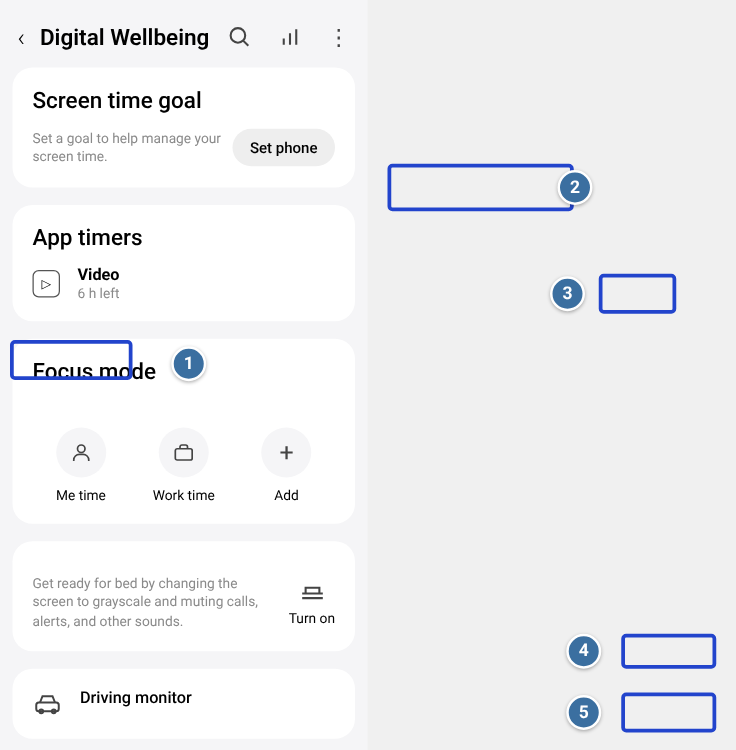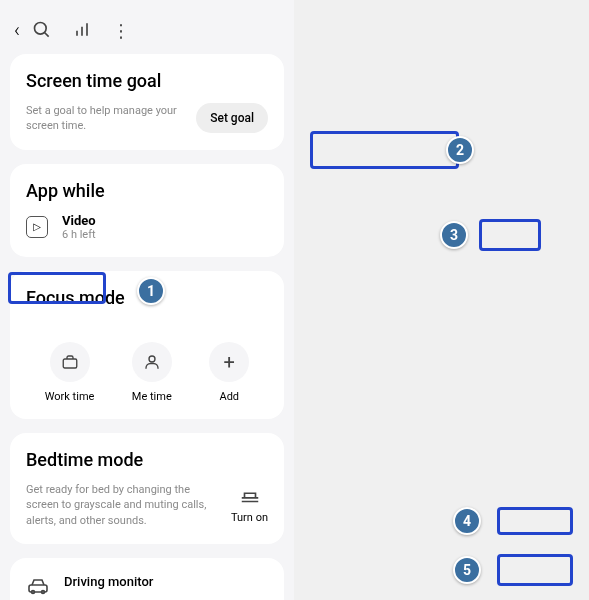--- a/index.html
+++ b/index.html
@@ -45,85 +45,85 @@
 .container { position: relative; width: 589px; height: 600px; }
 </style>
 </head>
 <body>
 
 <div class="container">
 
 <div class="phone-left">
   <div class="header">
     <span class="back-arrow">‹</span>
+    <span class="title">Digital Wellbeing</span>
     <div class="header-icons">
       <svg class="icon-svg" viewBox="0 0 24 24" fill="none" stroke="#444" stroke-width="2">
             <circle cx="10" cy="10" r="7"></circle>
             <line x1="20" y1="20" x2="15" y2="15"></line>
           </svg>
       <svg class="icon-svg" viewBox="0 0 24 24" fill="none" stroke="#444" stroke-width="2">
             <line x1="6" y1="19" x2="6" y2="13"></line>
             <line x1="12" y1="19" x2="12" y2="8"></line>
             <line x1="18" y1="19" x2="18" y2="4"></line>
           </svg>
       <span style="font-size:18px;color:#444">⋮</span>
     </div>
   </div>
 
   <div class="card">
     <div class="card-title">Screen time goal</div>
     <div class="goal-row">
       <div class="desc">Set a goal to help manage your screen time.</div>
-      <button class="set-goal-btn">Set goal</button>
+      <button class="set-goal-btn">Set phone</button>
     </div>
   </div>
 
   <div class="card">
-    <div class="card-title">App while</div>
+    <div class="card-title">App timers</div>
     <div class="timer-row">
       <div class="play-icon">▷</div>
       <div>
         <div class="timer-label">Video</div>
         <div class="timer-sub">6 h left</div>
       </div>
     </div>
   </div>
 
   <div class="card">
     <div class="card-title" style="margin-bottom:34px">Focus mode</div>
     <div class="focus-row">
       <div class="focus-item">
         <div class="focus-icon-wrap">
               <svg width="18" height="18" viewBox="0 0 24 24" fill="none" stroke="#444" stroke-width="1.8">
+                <circle cx="12" cy="8" r="4"></circle>
+                <path d="M4 21v-1a6 6 0 016-6h4a6 6 0 016 6v1"></path>
+              </svg>
+            </div>
+        <span class="focus-label">Me time</span>
+      </div>
+      <div class="focus-item">
+        <div class="focus-icon-wrap">
+              <svg width="18" height="18" viewBox="0 0 24 24" fill="none" stroke="#444" stroke-width="1.8">
                 <rect x="3" y="8" width="18" height="12" rx="2"></rect>
                 <path d="M8 8V6a2 2 0 012-2h4a2 2 0 012 2v2"></path>
               </svg>
             </div>
         <span class="focus-label">Work time</span>
-      </div>
-      <div class="focus-item">
-        <div class="focus-icon-wrap">
-              <svg width="18" height="18" viewBox="0 0 24 24" fill="none" stroke="#444" stroke-width="1.8">
-                <circle cx="12" cy="8" r="4"></circle>
-                <path d="M4 21v-1a6 6 0 016-6h4a6 6 0 016 6v1"></path>
-              </svg>
-            </div>
-        <span class="focus-label">Me time</span>
       </div>
       <div class="focus-item">
         <div class="focus-icon-wrap">
               <span style="font-size:20px;color:#444">+</span>
             </div>
         <span class="focus-label">Add</span>
       </div>
     </div>
   </div>
 
   <div class="card">
-    <div class="card-title">Bedtime mode</div>
     <div class="bedtime-row">
       <div class="desc">Get ready for bed by changing the screen to grayscale and muting calls, alerts, and other sounds.</div>
       <div class="turn-on">
         <svg width="22" height="22" viewBox="0 0 24 24" fill="none" stroke="#444" stroke-width="1.8">
               <path d="M3 18h18M3 14h18M6 14V9h12v5"></path>
             </svg>
         <span class="turn-on-label">Turn on</span>
       </div>
     </div>
   </div>

